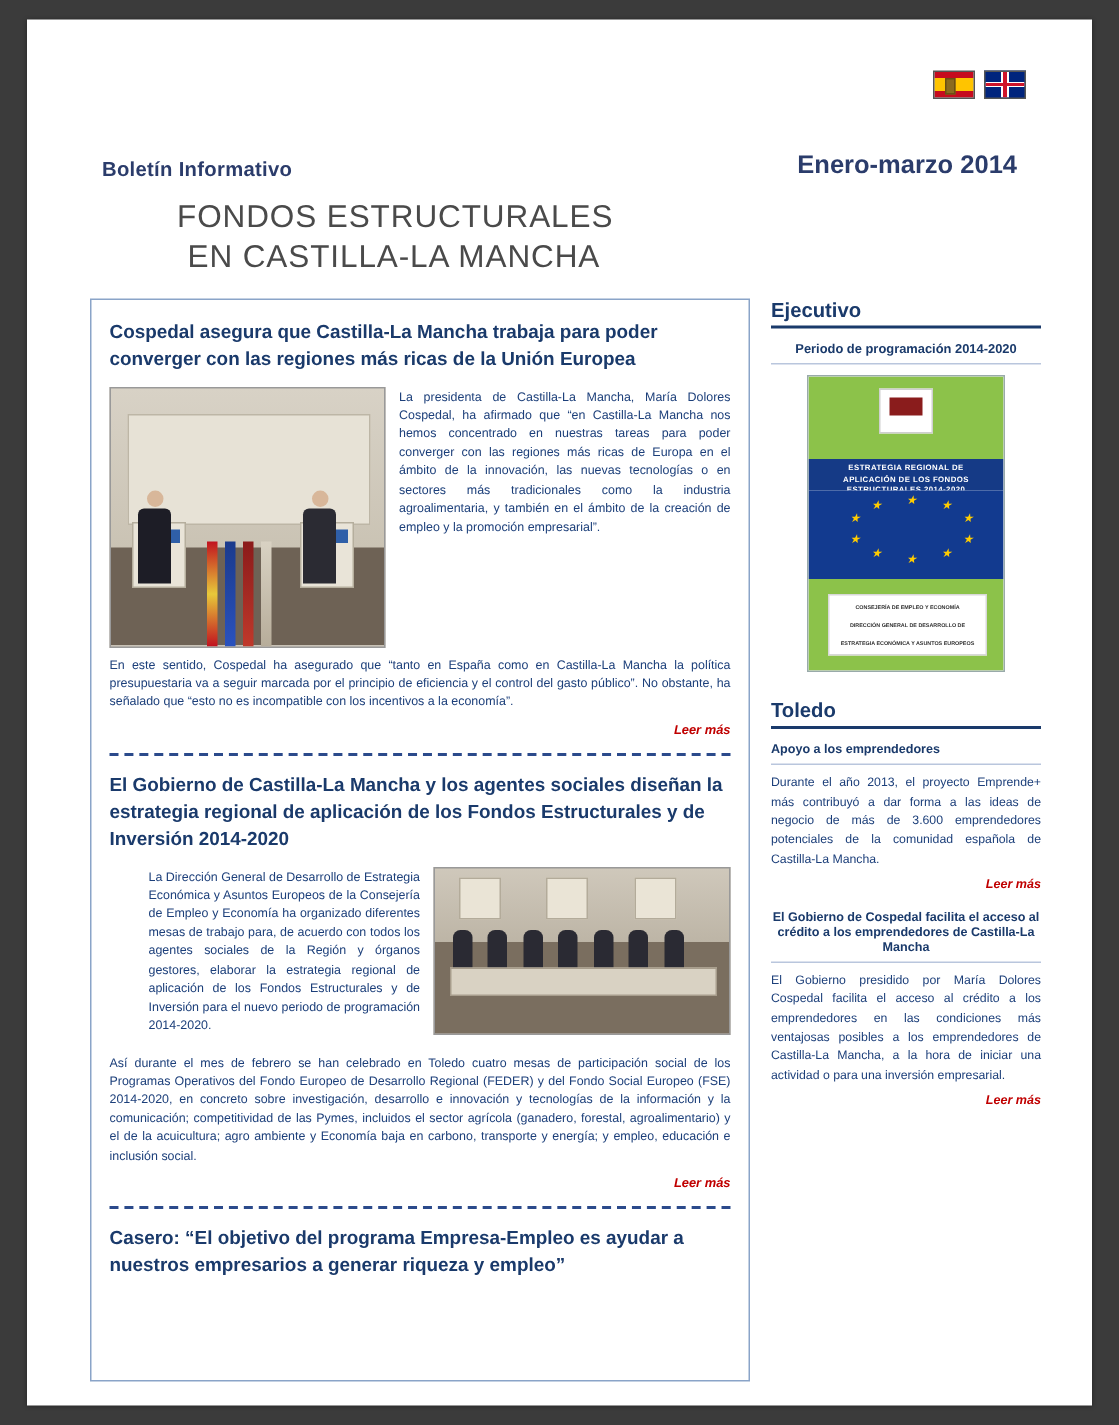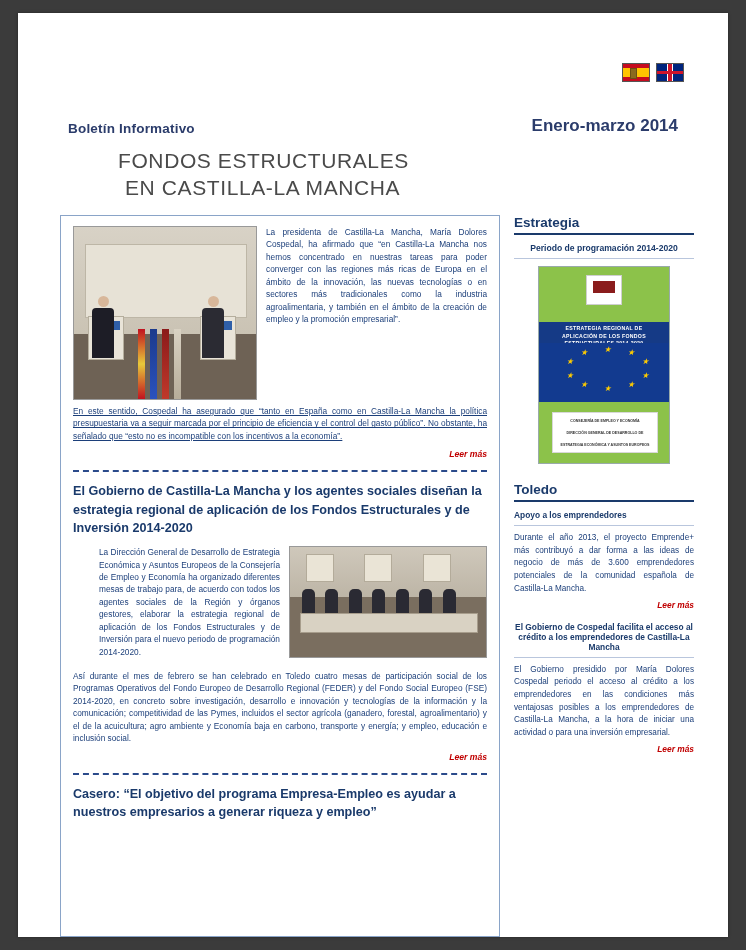--- a/index.html
+++ b/index.html
@@ -12,21 +12,21 @@
   .page{
     position:absolute;
     left:18px;top:13px;
     width:710px;height:924px;
     background:#ffffff;
     box-shadow:0 0 3px rgba(0,0,0,.4);
     overflow:hidden;
   }
   .inner{
     position:absolute;
-    left:30px;top:36px;
+    left:30px;top:20px;
     width:650px;height:890px;
   }
   
   .flags{
     position:absolute;right:14px;top:14px;
     display:flex;gap:6px;
   }
   .flag{width:26px;height:17px;border:1px solid #555;position:relative;overflow:hidden;}
   .flag-es{background:linear-gradient(to bottom,#c60b1e 0 25%,#ffc400 25% 75%,#c60b1e 75% 100%);}
   .flag-es .crest{position:absolute;left:7px;top:4px;width:5px;height:9px;background:#8a6a1f;border:1px solid #6a4f12;}
@@ -173,20 +173,21 @@
     </div>
 
     <div class="title">
       <div>FONDOS ESTRUCTURALES</div>
       <div class="l2">EN CASTILLA-LA MANCHA</div>
     </div>
 
     <div class="colL">
 
       <div>
+        <h2 class="art">Cospedal asegura que Castilla-La Mancha trabaja para poder converger con las regiones más ricas de la Unión Europea</h2>
         <div class="a1-wrap">
           <div class="photo1">
             <div class="p1-wall"></div>
             <div class="p1-panel"></div>
             <div class="p1-floor"></div>
             <div class="p1-lect l">
                 <span class="bar"></span>
               </div>
             <div class="p1-lect r">
                 <span class="bar"></span>
@@ -209,21 +210,21 @@
                 <i></i>
               </div>
             <div class="p1-flag f4">
                 <i></i>
               </div>
           </div>
           <div class="body-txt">
             <p>La presidenta de Castilla-La Mancha, María Dolores Cospedal, ha afirmado que “en Castilla-La Mancha nos hemos concentrado en nuestras tareas para poder converger con las regiones más ricas de Europa en el ámbito de la innovación, las nuevas tecnologías o en sectores más tradicionales como la industria agroalimentaria, y también en el ámbito de la creación de empleo y la promoción empresarial”.</p>
           </div>
         </div>
-        <div class="body-txt" style="margin-top:5px;text-decoration:underline;">
+        <div class="body-txt" style="margin-top:5px;">
           <p>En este sentido, Cospedal ha asegurado que “tanto en España como en Castilla-La Mancha la política presupuestaria va a seguir marcada por el principio de eficiencia y el control del gasto público”. No obstante, ha señalado que “esto no es incompatible con los incentivos a la economía”.</p>
         </div>
         <div class="leer"><span>Leer más</span></div>
       </div>
 
       <div class="dashed"></div>
 
       <div>
         <h2 class="art">El Gobierno de Castilla-La Mancha y los agentes sociales diseñan la estrategia regional de aplicación de los Fondos Estructurales y de Inversión 2014-2020</h2>
         <div class="a1-wrap">
@@ -257,21 +258,21 @@
       <div class="dashed"></div>
 
       <div>
         <h2 class="art">Casero: “El objetivo del programa Empresa-Empleo es ayudar a nuestros empresarios a generar riqueza y empleo”</h2>
       </div>
 
     </div>
 
     <div class="colR">
 
-      <div class="rbox-title">Estrategia</div>
+      <div class="rbox-title">Ejecutivo</div>
       <div class="rsub">Periodo de programación 2014-2020</div>
 
       <div class="cover">
         <div class="cv-green"></div>
         <div class="cv-logo"></div>
         <div class="cv-band">
           <span>ESTRATEGIA REGIONAL DE</span><br>
           <span>APLICACIÓN DE LOS FONDOS</span><br>
           <span>ESTRUCTURALES 2014-2020</span>
         </div>
@@ -301,20 +302,20 @@
       <div class="rbox-title">Toledo</div>
 
       <div>
         <div class="breve-h">Apoyo a los emprendedores</div>
         <div class="breve-txt">Durante el año 2013, el proyecto Emprende+ más contribuyó a dar forma a las ideas de negocio de más de 3.600 emprendedores potenciales de la comunidad española de Castilla-La Mancha.</div>
         <div class="rleer"><span>Leer más</span></div>
       </div>
 
       <div>
         <div class="breve-h center">El Gobierno de Cospedal facilita el acceso al crédito a los emprendedores de Castilla-La Mancha</div>
-        <div class="breve-txt">El Gobierno presidido por María Dolores Cospedal periodo el acceso al crédito a los emprendedores en las condiciones más ventajosas posibles a los emprendedores de Castilla-La Mancha, a la hora de iniciar una actividad o para una inversión empresarial.</div>
+        <div class="breve-txt">El Gobierno presidido por María Dolores Cospedal facilita el acceso al crédito a los emprendedores en las condiciones más ventajosas posibles a los emprendedores de Castilla-La Mancha, a la hora de iniciar una actividad o para una inversión empresarial.</div>
         <div class="rleer"><span>Leer más</span></div>
       </div>
 
     </div>
 
   </div>
 </div>
 
 </body></html>

